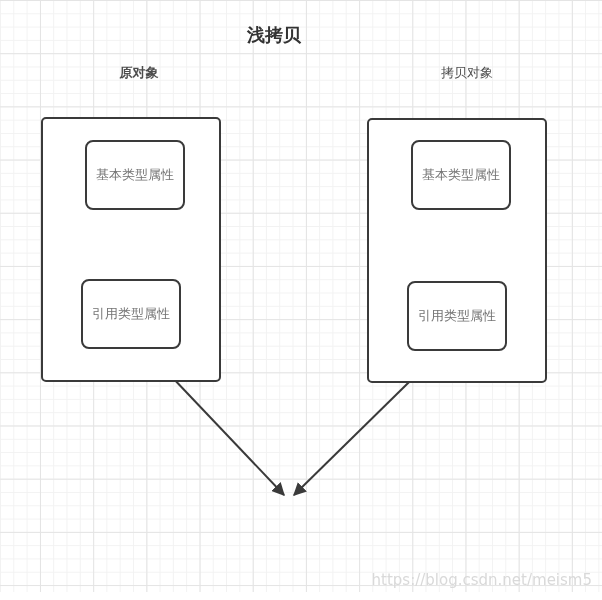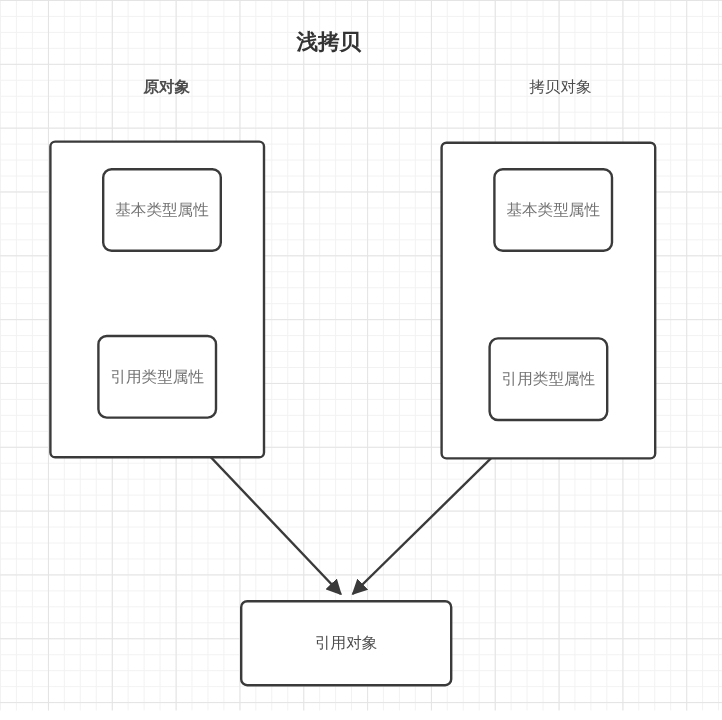--- a/index.html
+++ b/index.html
@@ -112,16 +112,16 @@
   <div class="outer-box left">
     <div class="inner-box basic">基本类型属性</div>
     <div class="inner-box ref">引用类型属性</div>
   </div>
 
   <div class="outer-box right">
     <div class="inner-box basic">基本类型属性</div>
     <div class="inner-box ref">引用类型属性</div>
   </div>
 
-  <div class="shared-box">引用对象</div>
 
+  <div class="watermark">https://blog.csdn.net/meism5</div>
 
 </div>
 
 </body></html>

